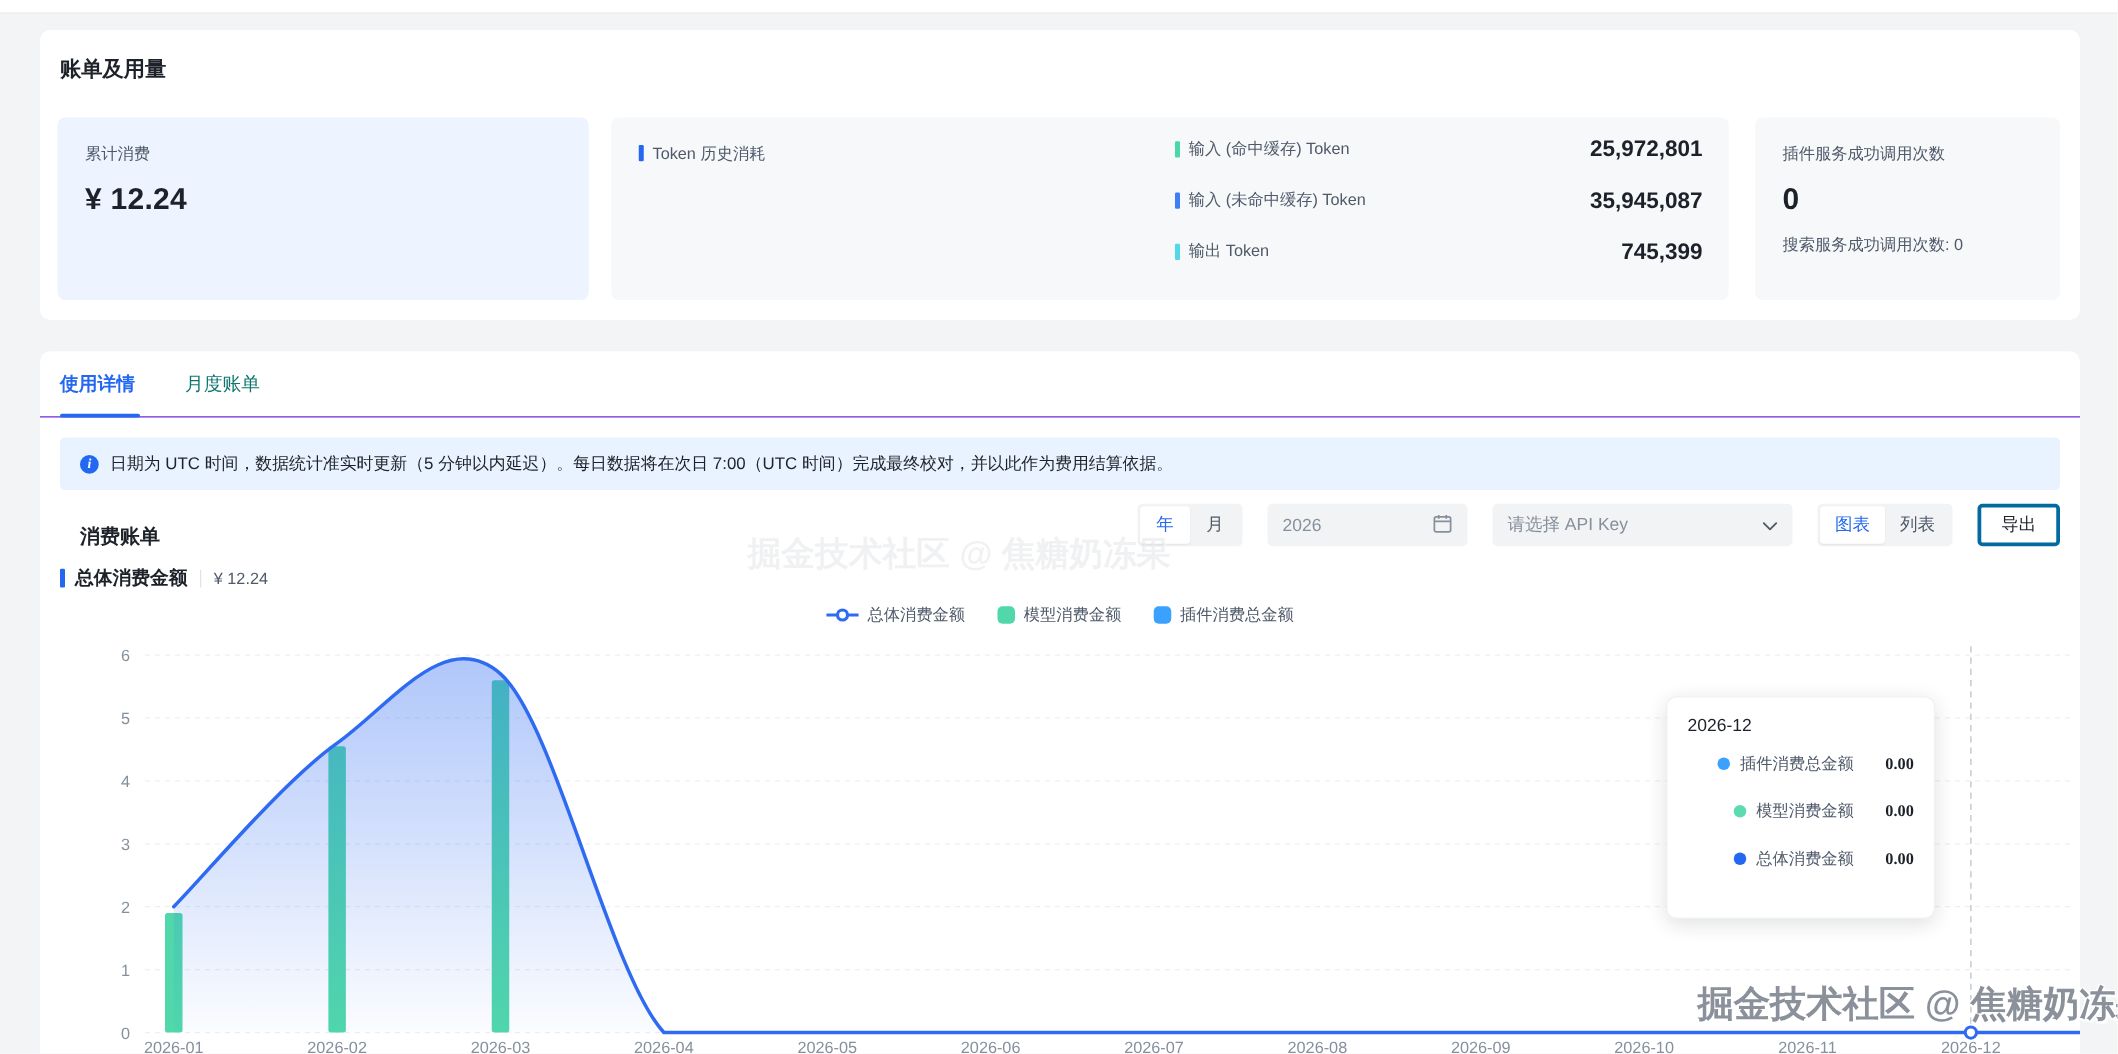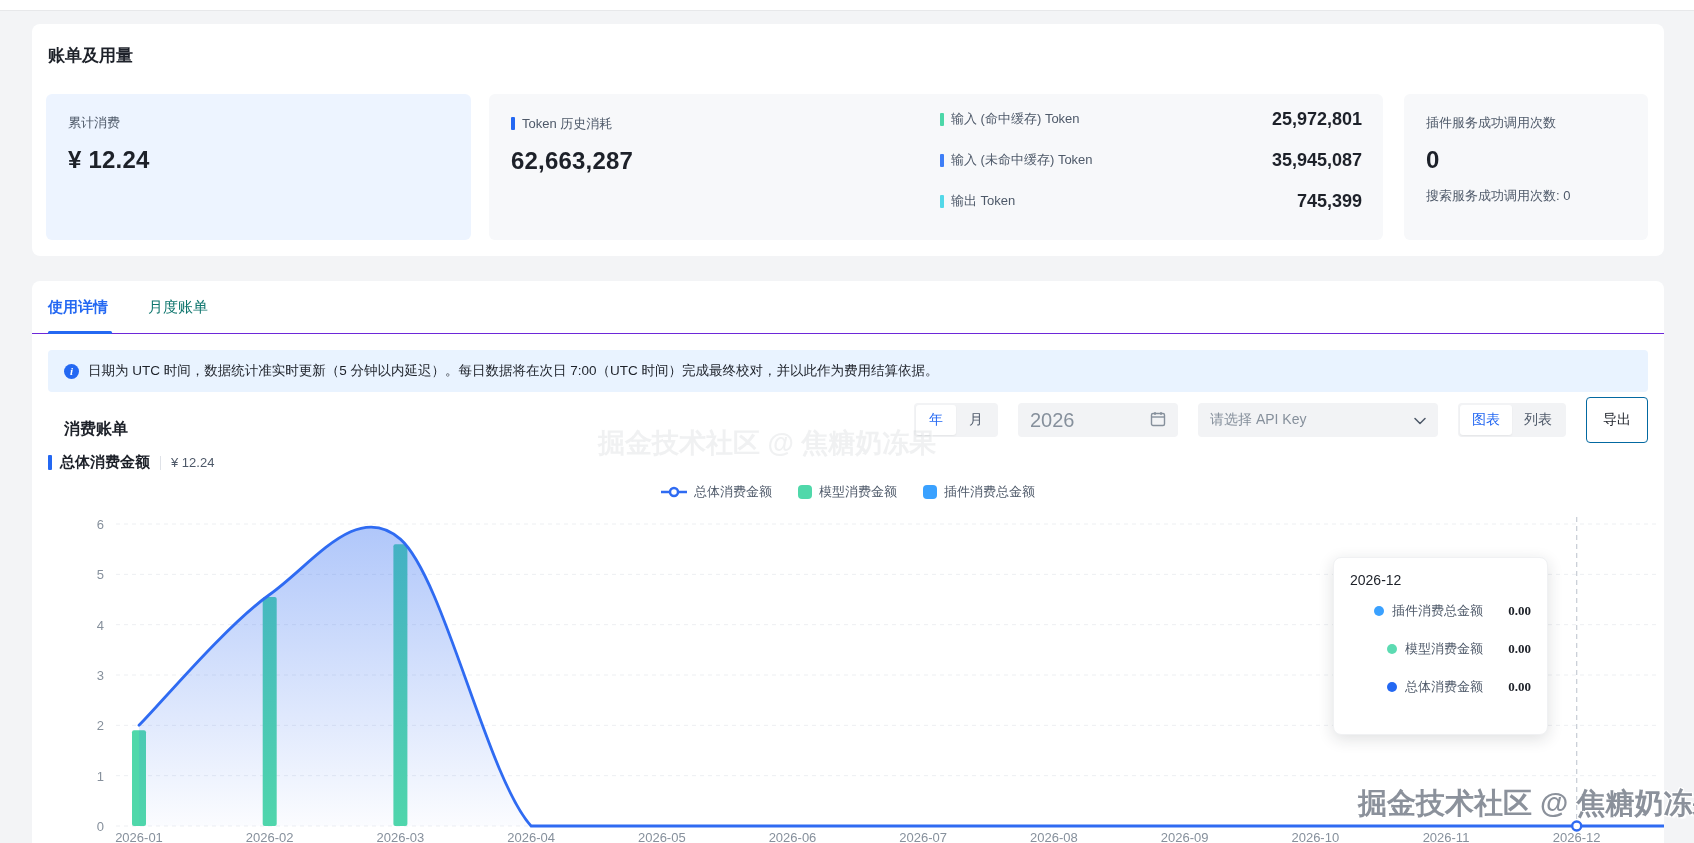--- a/index.html
+++ b/index.html
@@ -46,26 +46,26 @@
   .notice-text { font-size:13.5px; color:#1d2129; }
 
   
   .section-title { position:absolute; left:32px; top:138px; font-size:16px; font-weight:700; }
   .filters { position:absolute; right:16px; top:122px; height:34px; display:flex; align-items:center; gap:20px; }
   .seg { background:#f2f3f5; border-radius:4px; padding:2px; display:flex; height:34px; }
   .seg-chip { min-width:40px; padding:0 12px; border-radius:3px; display:flex; align-items:center; justify-content:center;
     font-size:14px; color:#4e5969; cursor:pointer; }
   .seg-chip.on { background:#fff; color:#2468f2; box-shadow:0 1px 2px rgba(0,0,0,.06); }
   .year-input { width:160px; height:34px; background:#f2f3f5; border-radius:4px; display:flex; align-items:center;
-    padding:0 12px; font-size:20px; color:#86909c; }
+    padding:0 12px; font-size:14px; color:#86909c; }
   .year-input .cal { margin-left:auto; }
   .select { width:240px; height:34px; background:#f2f3f5; border-radius:4px; display:flex; align-items:center;
     padding:0 12px; font-size:14px; color:#86909c;gap:20px; }
   .select .chev { margin-left:auto; }
-  .btn-export { height:46px; min-width:62px; padding:0 16px; background:#fff; border:1px solid #0369a1;
+  .btn-export { height:34px; min-width:62px; padding:0 16px; background:#fff; border:3px solid #0369a1;
     border-radius:4px; font-size:14px; color:#1d2129; display:flex; align-items:center; justify-content:center; cursor:pointer; }
 
   
   .chart-subheader { position:absolute; left:16px; top:172px; display:flex; align-items:center; }
   .chart-subheader .bm { width:4px; height:15px; border-radius:1px; background:#2468f2; margin-right:8px; }
   .chart-subheader .t { font-size:15px; font-weight:700; }
   .chart-subheader .div { width:1px; height:14px; background:#dfe2e8; margin:0 10px; }
   .chart-subheader .v { font-size:13px; color:#4e5969; }
 
   
@@ -99,21 +99,20 @@
   <div class="panel-title">账单及用量</div>
 
   <div class="card" id="card-cumulative">
     <div class="stat-label">累计消费</div>
     <div class="stat-value-lg">¥ 12.24</div>
   </div>
 
   <div class="card" id="card-token">
     <div>
       <span class="barmark" style="background: rgb(36, 104, 242);"></span><span class="stat-label">Token 历史消耗</span>
-      <div class="stat-value-lg">62,663,287</div>
     </div>
     <div class="token-rows">
       <div class="token-row">
         <span class="barmark" style="background: rgb(76, 215, 168);"></span>
         <span class="stat-label">输入 (命中缓存) Token</span>
         <span class="row-value">25,972,801</span>
       </div>
       <div class="token-row">
         <span class="barmark" style="background: rgb(62, 126, 247);"></span>
         <span class="stat-label">输入 (未命中缓存) Token</span>

